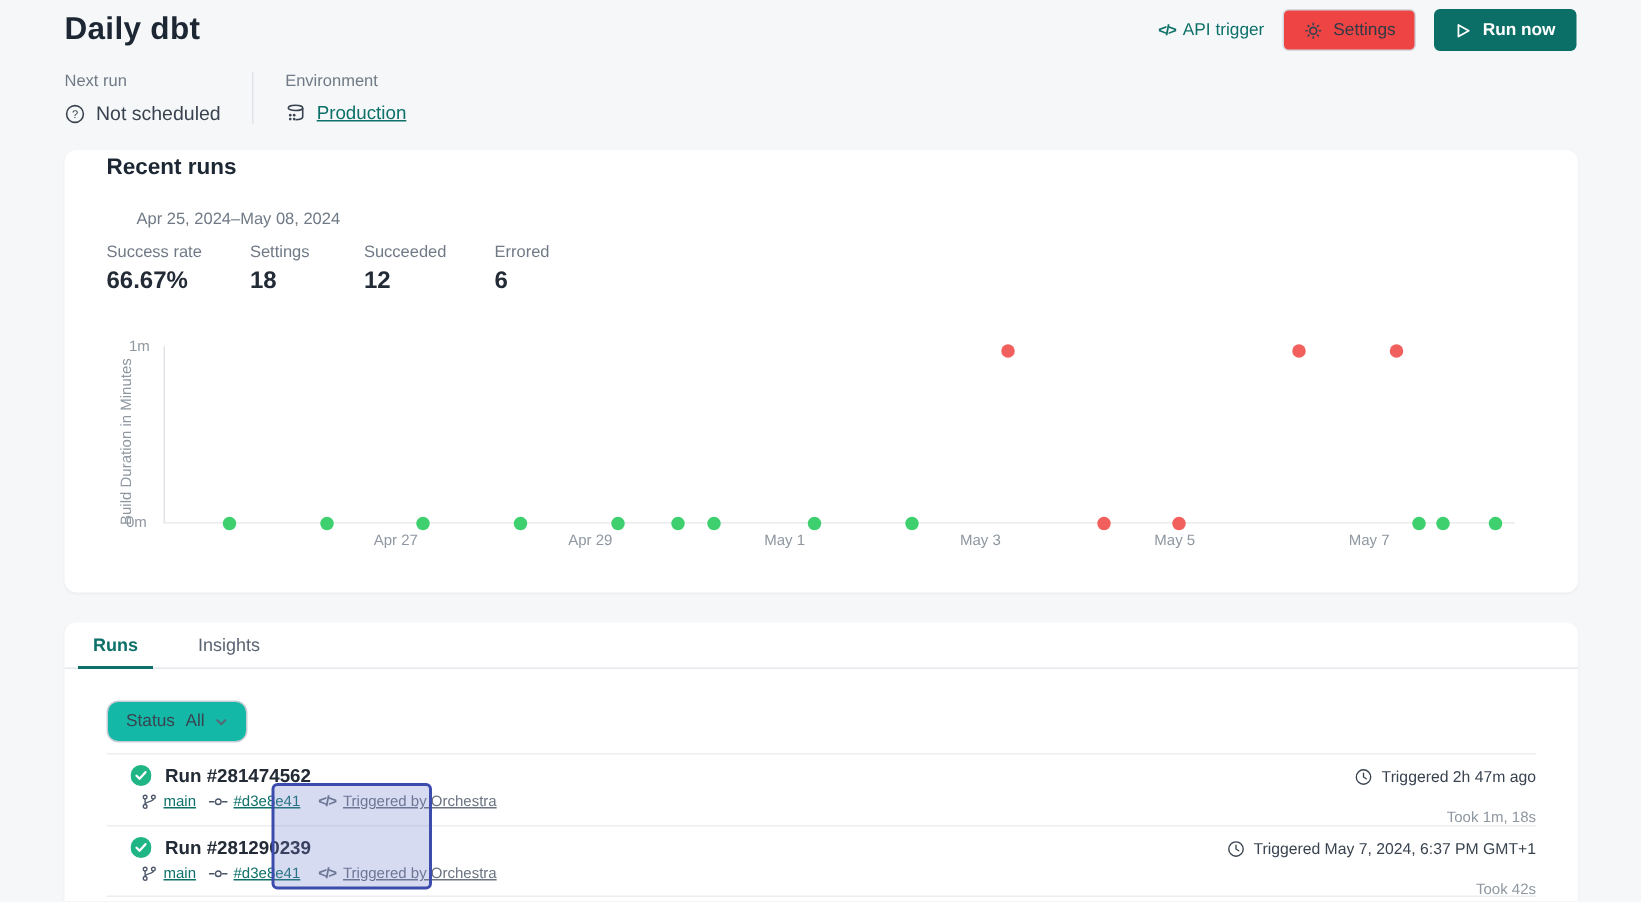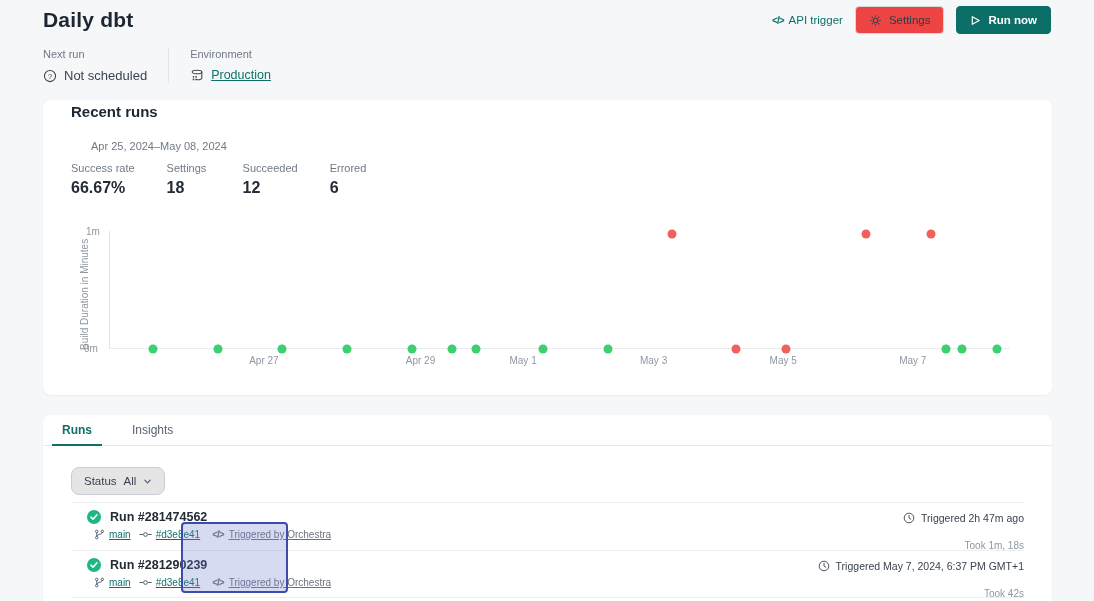--- a/index.html
+++ b/index.html
@@ -50,21 +50,21 @@
   .xtick { position: absolute; top: calc(100% + 6px); transform: translateX(-50%); font-size: 10px; color: #8f97a1; white-space: nowrap; }
   .dot { position: absolute; width: 9px; height: 9px; border-radius: 50%; transform: translate(-50%,-50%); cursor: pointer; }
 
   
   .card-runs { top: 415px; height: 186px; border-radius: 8px 8px 0 0; }
   .tabs-bar { position: relative; height: 31px; border-bottom: 1px solid #e5e8ec; display: flex; align-items: center; padding-left: 17px; }
   .tab { position: relative; height: 100%; display: flex; align-items: center; padding: 0 2px; margin-right: 36px; font-size: 12px; color: #5a6472; cursor: pointer; }
   .tab.active { color: #0d7169; font-weight: bold; }
   .tab.active::after { content: ""; position: absolute; left: -8px; right: -8px; bottom: -1px; height: 2px; background: #0d7169; }
 
-  .status-chip { position: absolute; left: 28px; top: 52px; height: 28px; display: flex; align-items: center; gap: 7px; padding: 0 12px; border: 1px solid #c8cdd5; border-radius: 8px; background: #e5e5e5; font-size: 11.5px; color: #39434f; cursor: pointer; }
+  .status-chip { position: absolute; left: 28px; top: 52px; height: 28px; display: flex; align-items: center; gap: 7px; padding: 0 12px; border: 1px solid #c8cdd5; border-radius: 8px; background: #14b8a6; font-size: 11.5px; color: #39434f; cursor: pointer; }
   .chip-value { color: #39434f; }
 
   .runs-list { position: absolute; left: 28px; right: 28px; top: 87px; }
   .run-row { position: relative; height: 48px; border-top: 1px solid #eceef1; display: flex; justify-content: space-between; }
   .run-row:last-child { border-bottom: 1px solid #eceef1; }
   .run-left { padding-top: 7px; }
   .run-title-line { display: flex; align-items: center; gap: 9px; padding-left: 16px; }
   .run-title { font-size: 12.5px; font-weight: bold; color: #232b36; }
   .run-sub-line { display: flex; align-items: center; gap: 8px; margin-top: 5px; margin-left: 23px; }
   .run-link { display: flex; align-items: center; gap: 4px; font-size: 10px; color: #0d7169; }
@@ -166,21 +166,21 @@
     </div>
   </div>
 
   <div class="ylabel">Build Duration in Minutes</div>
   <div class="chart-plot">
     <span class="ytick ytick-top">1m</span>
     <span class="ytick ytick-bottom">0m</span>
     <div class="chart-baseline"></div>
 
   <span class="xtick" style="left: 17.1%;">Apr 27</span>
-      <span class="xtick" style="left: 31.5%; margin-left: 27px;">Apr 29</span>
+      <span class="xtick" style="left: 31.5%;">Apr 29</span>
       <span class="xtick" style="left: 45.9%;">May 1</span>
       <span class="xtick" style="left: 60.4%;">May 3</span>
       <span class="xtick" style="left: 74.8%;">May 5</span>
       <span class="xtick" style="left: 89.2%;">May 7</span>
       <div class="dot" title="Apr 25" style="left: 4.8%; top: 118px; background: rgb(62, 208, 111);"></div>
       <div class="dot" title="Apr 26" style="left: 12%; top: 118px; background: rgb(62, 208, 111);"></div>
       <div class="dot" title="Apr 27" style="left: 19.1%; top: 118px; background: rgb(62, 208, 111);"></div>
       <div class="dot" title="Apr 28" style="left: 26.3%; top: 118px; background: rgb(62, 208, 111);"></div>
       <div class="dot" title="Apr 29" style="left: 33.6%; top: 118px; background: rgb(62, 208, 111);"></div>
       <div class="dot" title="Apr 30" style="left: 38%; top: 118px; background: rgb(62, 208, 111);"></div>

